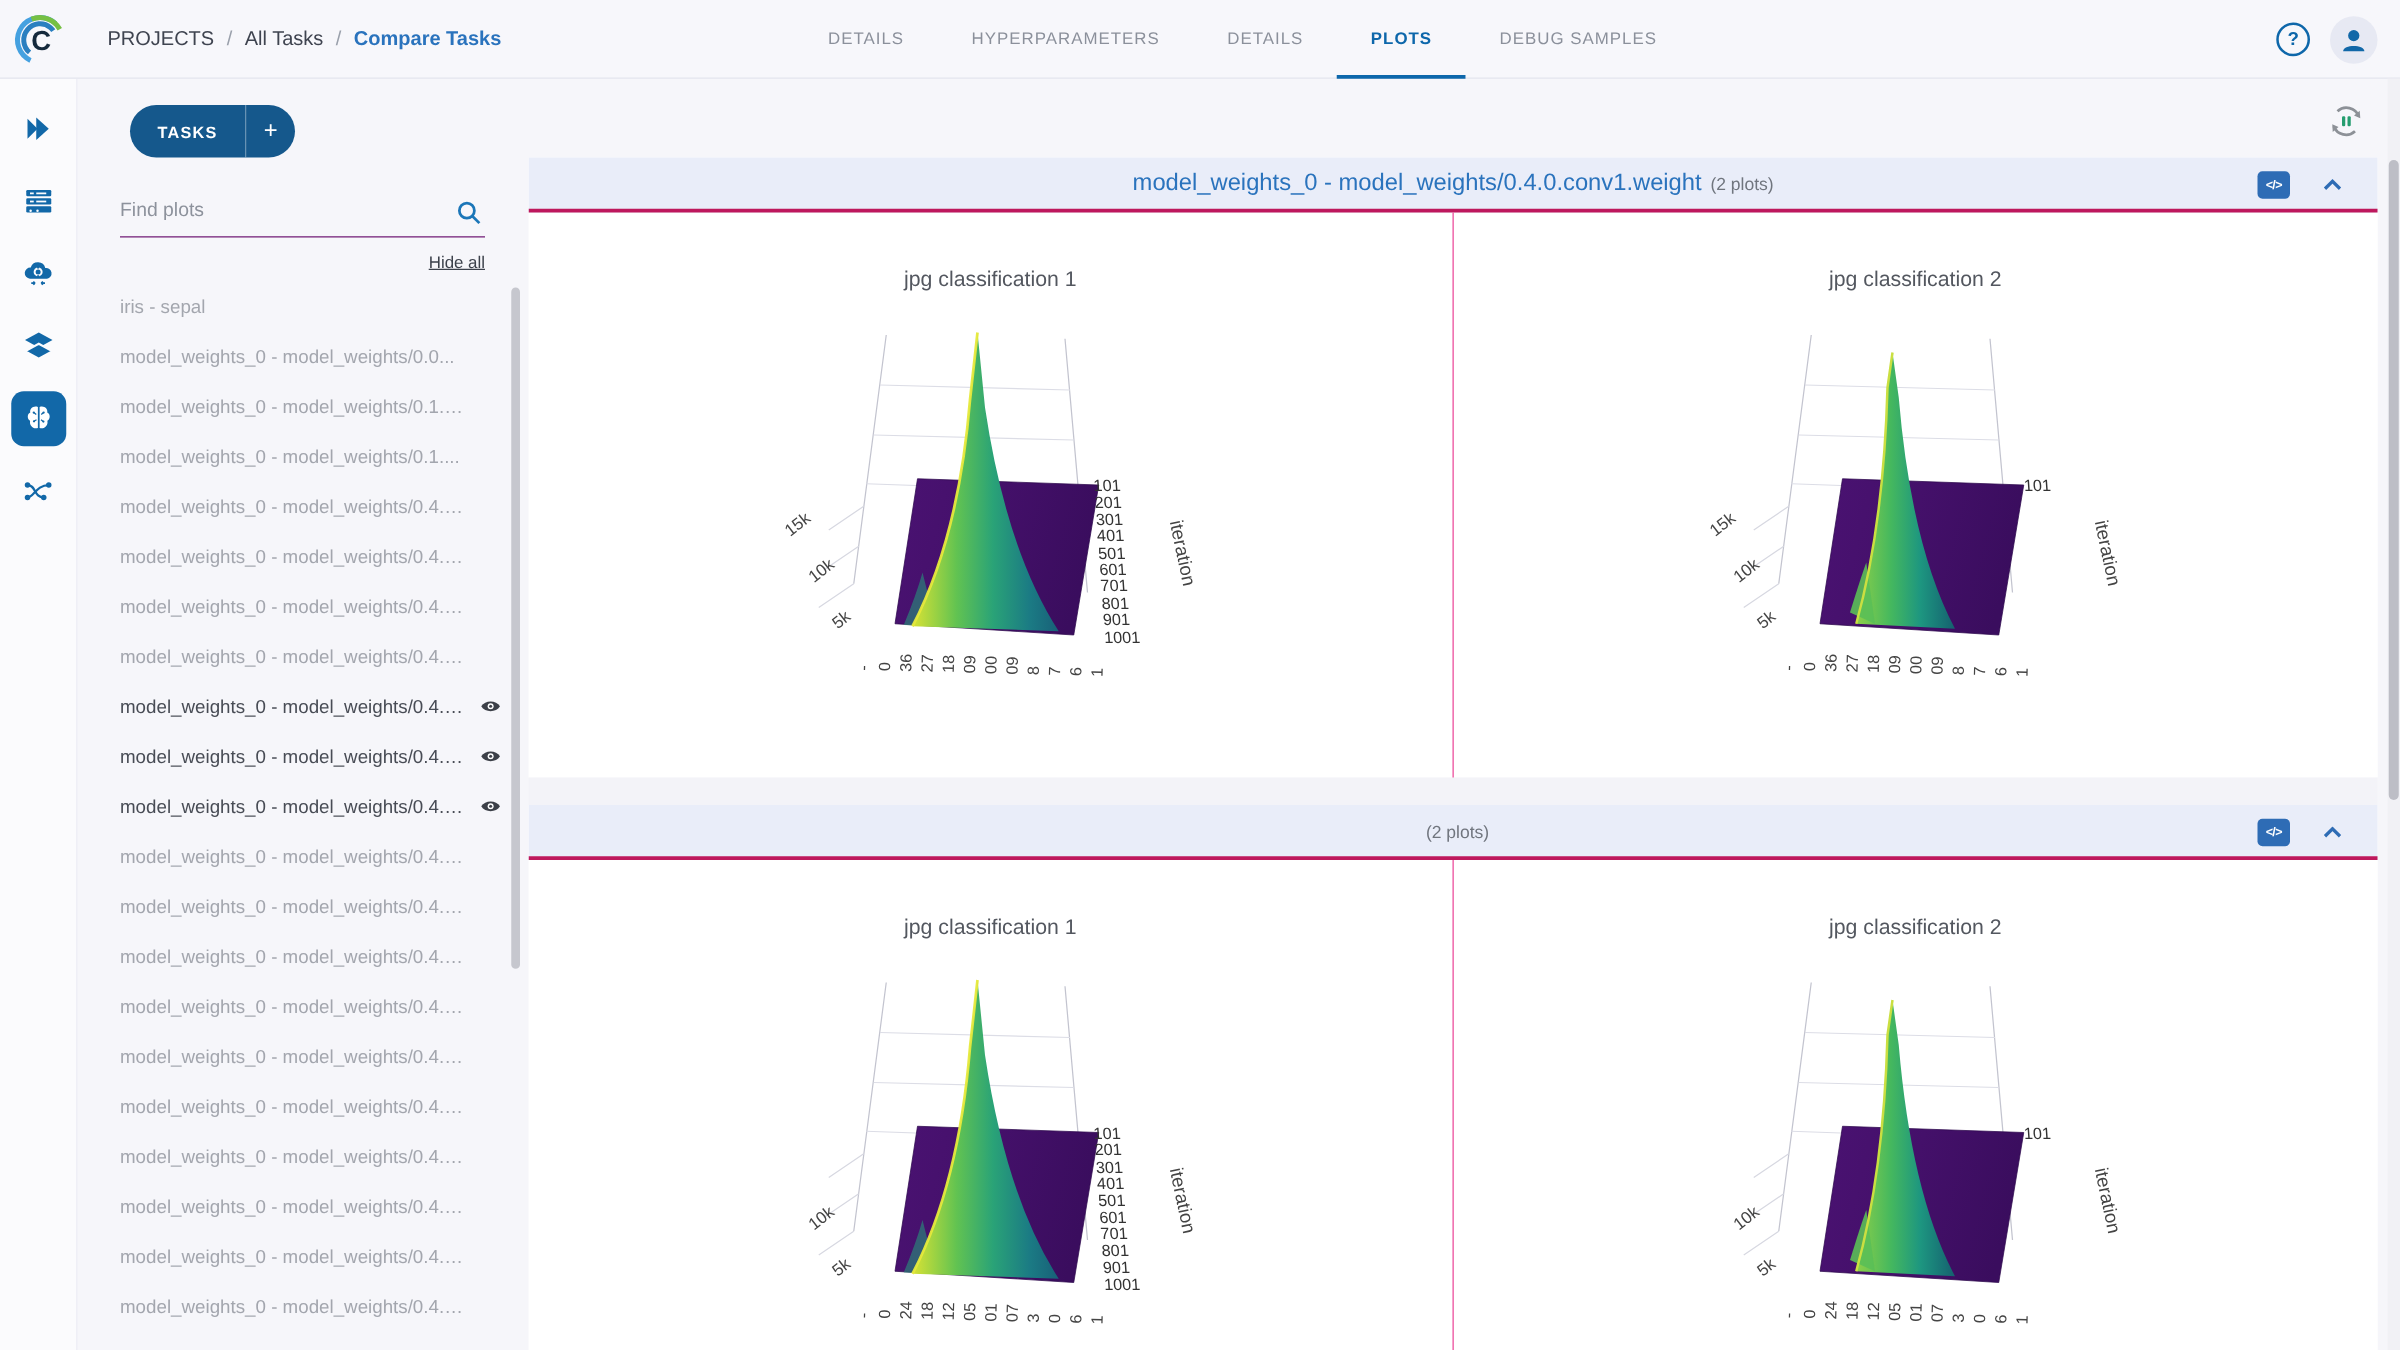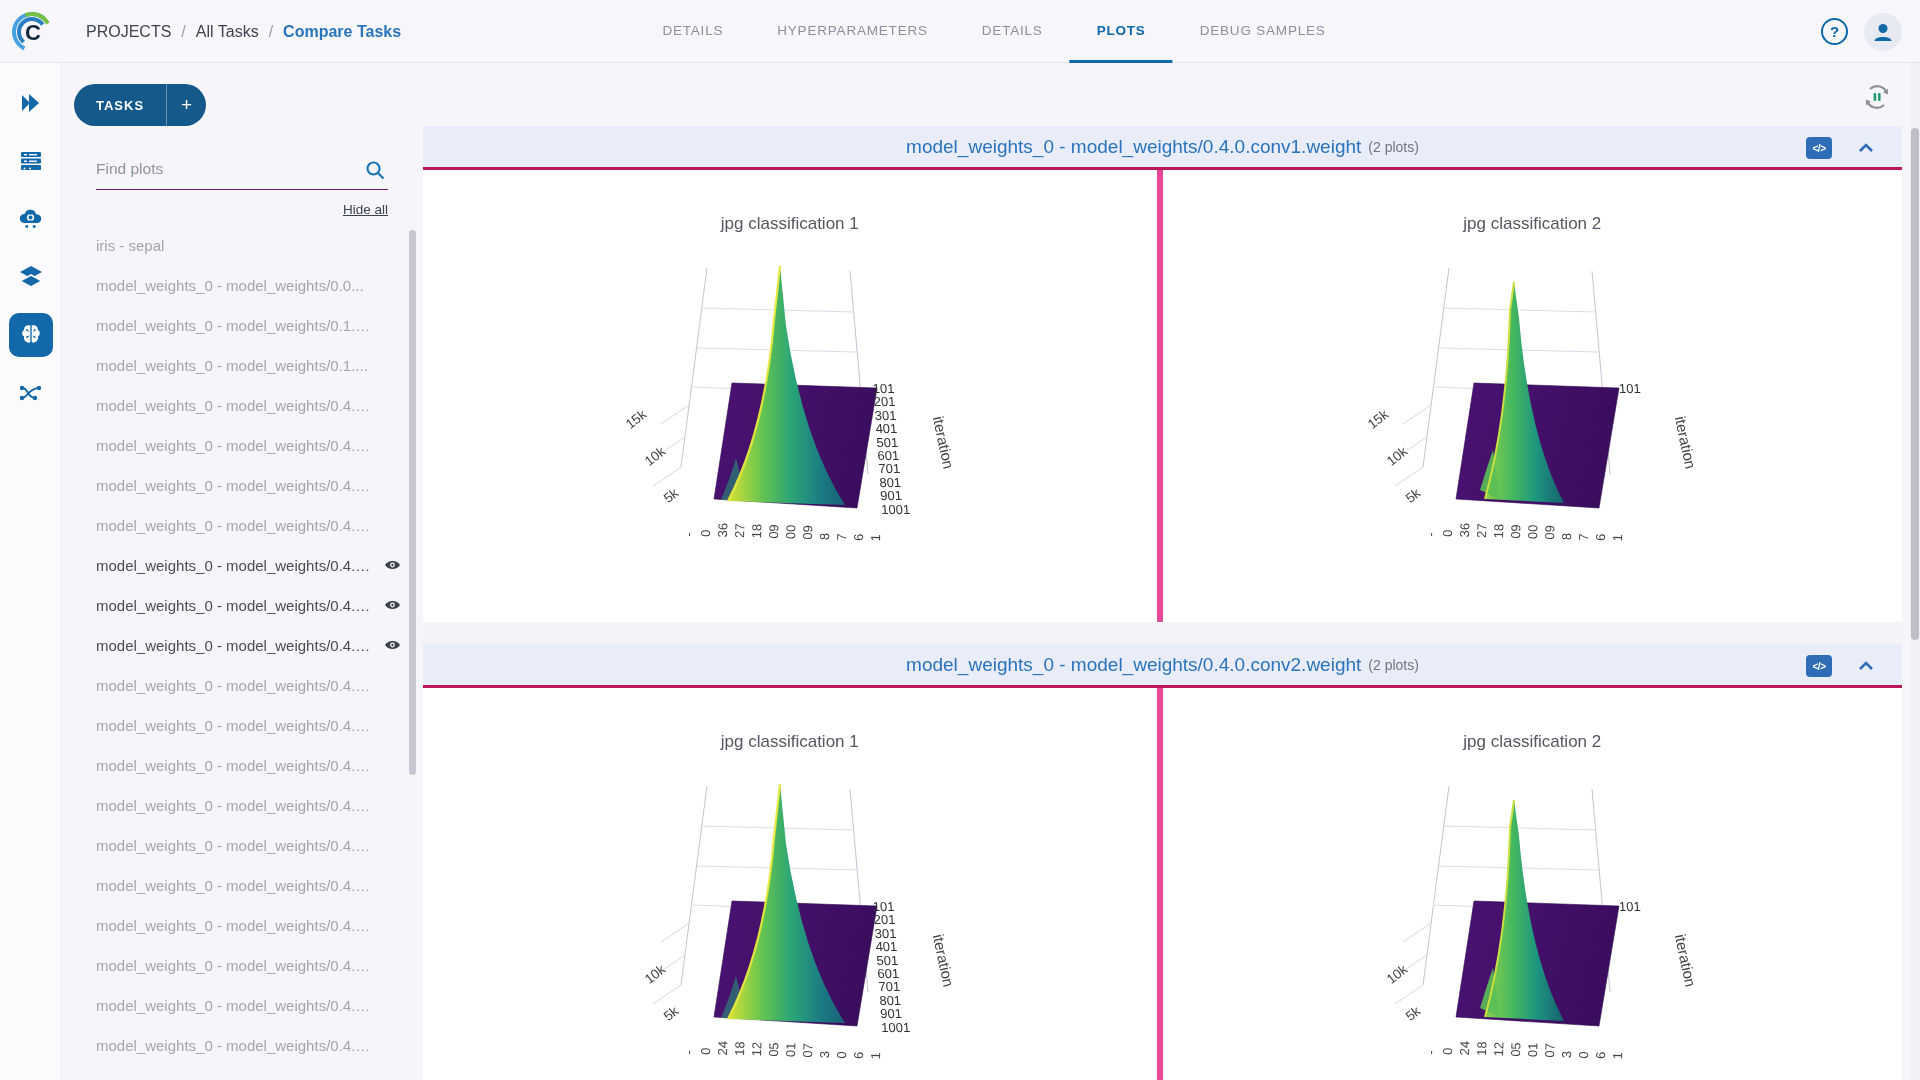--- a/index.html
+++ b/index.html
@@ -18,21 +18,21 @@
   .top-right { position:absolute; right:18px; top:0; height:63px; display:flex; align-items:center; gap:16px; }
   .help-btn { width:27px; height:27px; border:2.5px solid #0e67aa; border-radius:50%; color:#0e67aa; font-weight:700; font-size:15px; display:flex; align-items:center; justify-content:center; cursor:pointer; background:#f7f7fb; }
   .avatar { width:38px; height:38px; border-radius:50%; background:#e7e9f3; display:flex; align-items:center; justify-content:center; cursor:pointer; }
 
   
   .rail { position:absolute; left:0; top:63px; bottom:0; width:62px; background:#fbfbfd; border-right:1px solid #ececf3; z-index:20; display:flex; flex-direction:column; align-items:center; padding-top:18px; gap:14px; }
   .rail-item { width:44px; height:44px; display:flex; align-items:center; justify-content:center; border-radius:10px; cursor:pointer; }
   .rail-item.active { background:#1268a8; }
 
   
-  .tasks-btn { position:absolute; left:74px; top:84px; height:42px; display:flex; align-items:center; background:#15588c; border-radius:21px; overflow:hidden; cursor:pointer; z-index:10; }
+  .tasks-btn { position:absolute; left:104px; top:84px; height:42px; display:flex; align-items:center; background:#15588c; border-radius:21px; overflow:hidden; cursor:pointer; z-index:10; }
   .tasks-btn .seg1 { padding:0 22px; color:#fff; font-size:13px; font-weight:700; letter-spacing:1px; }
   .tasks-btn .seg2 { width:40px; text-align:center; color:#fff; font-size:19px; font-weight:400; border-left:1px solid rgba(255,255,255,.35); line-height:42px; }
   .refresh-btn { position:absolute; right:26px; top:80px; width:34px; height:34px; cursor:pointer; z-index:10; }
 
   
   .panel { position:absolute; left:96px; top:150px; width:330px; bottom:0; z-index:5; }
   .search-row { position:relative; width:292px; border-bottom:1px solid #701a75; height:40px; }
   .search-input { width:100%; height:38px; border:none; outline:none; background:transparent; font-size:15.5px; color:#3f4450; font-family:"Liberation Sans",sans-serif; padding-right:30px; }
   .search-input::placeholder { color:#8d929c; }
   .search-icon { position:absolute; right:2px; top:9px; }
@@ -49,21 +49,21 @@
   .section { background:#fff; }
   .section-header { height:44px; background:#e9edf9; border-bottom:3px solid #be185d; display:flex; align-items:center; justify-content:center; position:relative; cursor:pointer; }
   .section-title { font-size:19px; color:#2a73bd; font-weight:500; }
   .section-count { font-size:14px; color:#70757e; margin-left:7px; }
   .section-actions { position:absolute; right:28px; top:0; height:44px; display:flex; align-items:center; gap:26px; }
   .code-btn { width:26px; height:22px; background:#2e6cb5; border-radius:4px; color:#fff; font-size:10px; font-weight:700; display:flex; align-items:center; justify-content:center; cursor:pointer; letter-spacing:-.5px; }
   .collapse-btn { cursor:pointer; display:flex; }
   .section-body { display:flex; height:452px; background:#fff; }
   .section-gap { height:22px; background:#f3f3f8; }
   .plot-card { width:50%; position:relative; }
-  .plot-card:first-child { border-right:6px solid #ec4899; }
+  .plot-card:first-child { border-right:1px solid #ec4899; }
   .plot-title { position:absolute; top:44px; width:100%; text-align:center; font-size:17px; color:#53575f; }
   .plot-box { position:absolute; left:50%; margin-left:-165px; top:92px; width:330px; height:300px; }
   .plot-svg { position:absolute; left:0; top:0; width:330px; height:300px; }
 
   
   .zticks { position:absolute; left:6px; bottom:44px; display:flex; flex-direction:column; }
   .ztick { display:block; height:37px; font-size:13.5px; color:#444; transform:rotate(-38deg); width:30px; }
   .zticks .ztick:nth-last-of-type(1){ margin-left:38px; }
   .zticks .ztick:nth-last-of-type(2){ margin-left:19px; }
   .zticks .ztick:nth-last-of-type(3){ margin-left:0; }
@@ -467,21 +467,20 @@
         </div>
       </div>
 
     </div>
   </section>
 
   <div class="section-gap"></div>
 
   <section class="section">
     <div class="section-header">
-      <span class="section-title">model_weights_0 - model_weights/0.4.0.conv2.weight</span>
       <span class="section-count">(2 plots)</span>
       <span class="section-actions">
         <span class="code-btn">&lt;/&gt;</span>
         <span class="collapse-btn">
           <svg width="16" height="10" viewBox="0 0 16 10" fill="none" stroke="#2e6cb5" stroke-width="2.6">
               <path d="M2,8 L8,2 L14,8"></path>
             </svg>
         </span>
       </span>
     </div>

